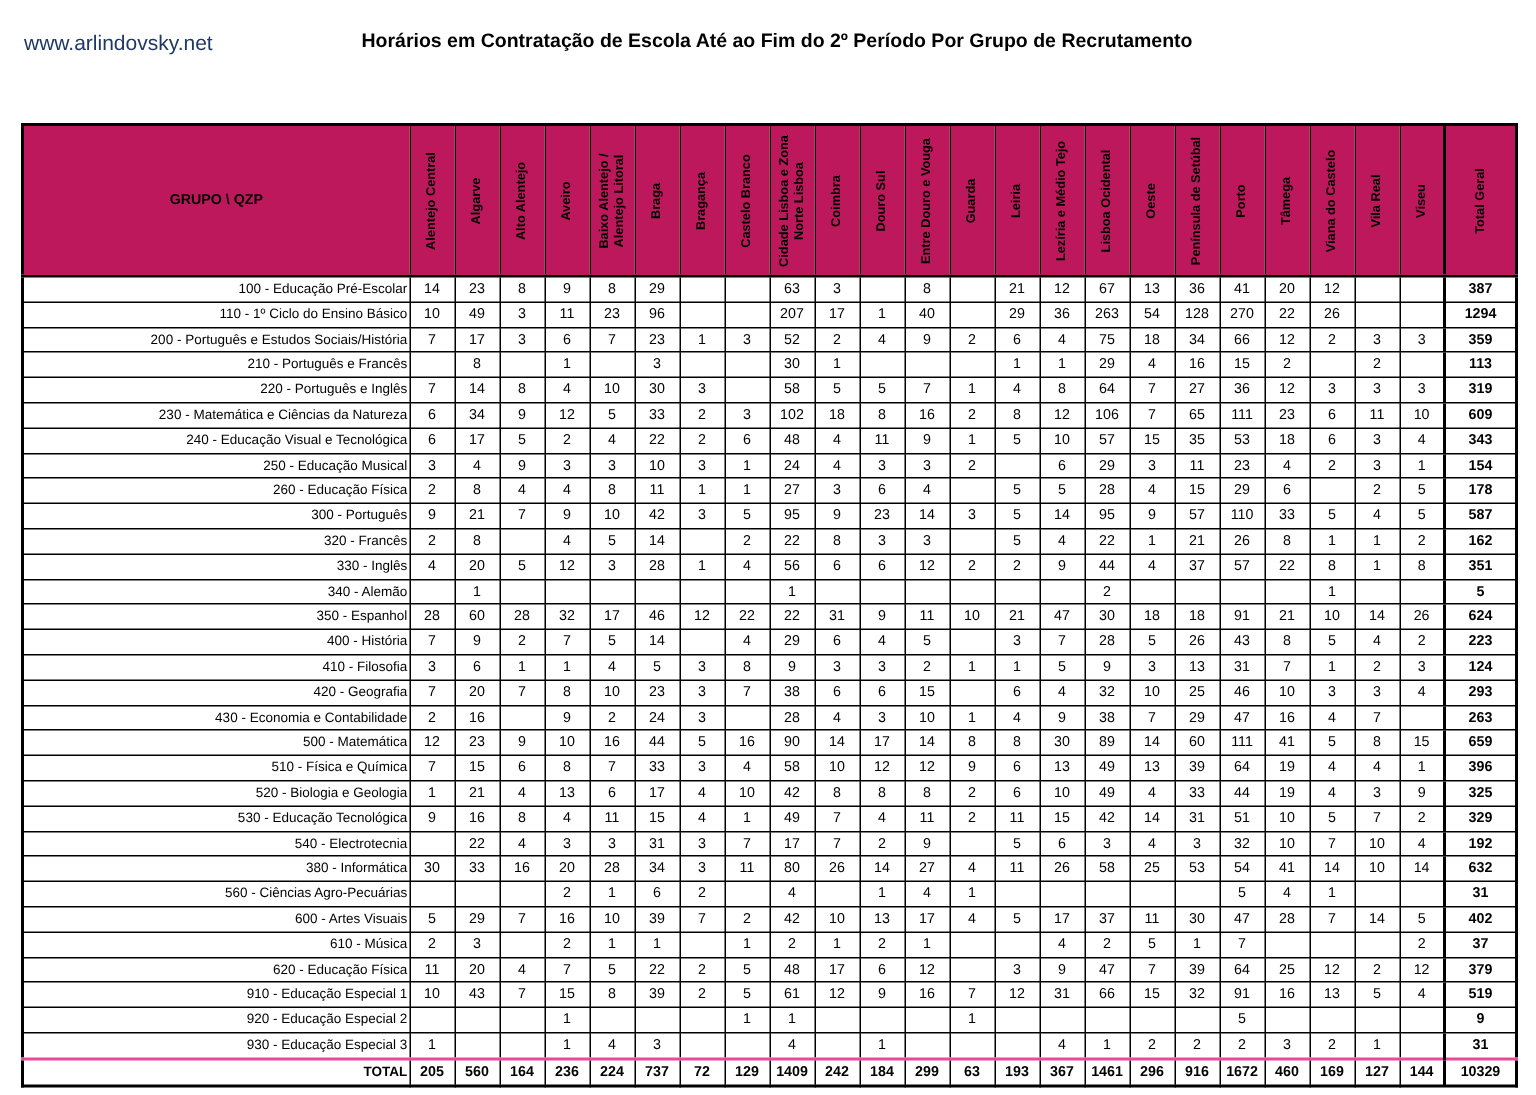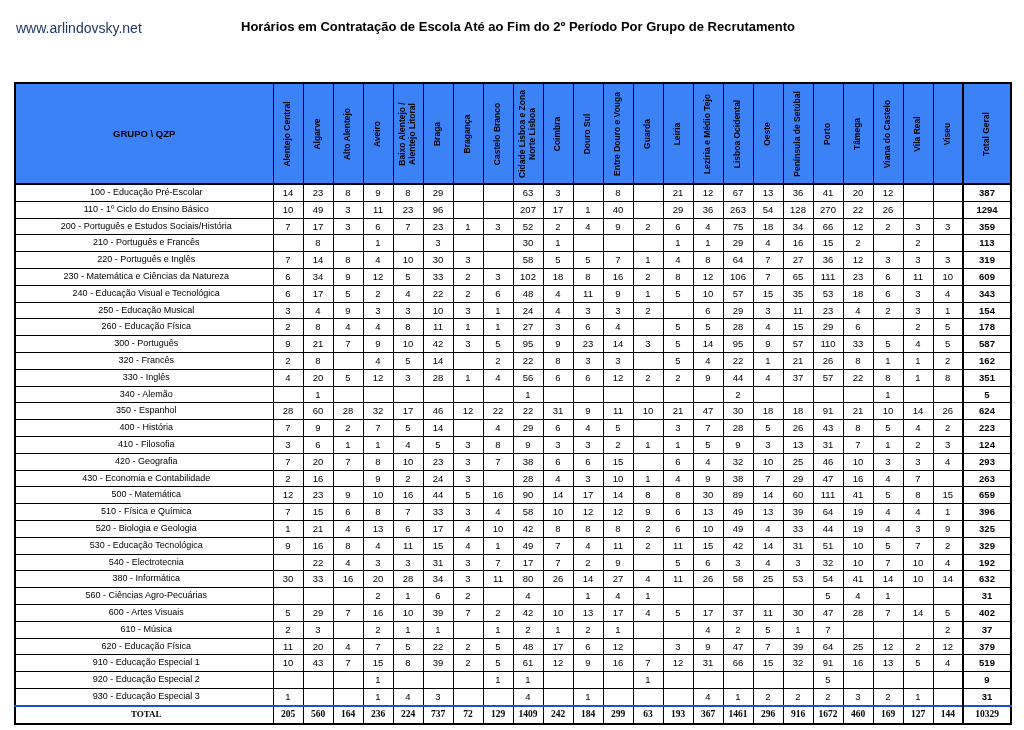--- a/index.html
+++ b/index.html
@@ -7,32 +7,32 @@
        font-family:"Liberation Sans",sans-serif;color:#000;}
   .site-url{position:absolute;left:16px;top:20px;font-size:14px;color:#1f3864;text-decoration:none;}
   .page-title{position:absolute;left:0;right:0;top:19px;text-align:center;
               font-size:13px;font-weight:bold;color:#000;margin-left:12px;}
   .table-wrap{position:absolute;left:14px;top:82px;}
   table{border-collapse:collapse;table-layout:fixed;width:996px;border:2px solid #000;}
   col.c-label{width:258px;}
   col.c-region{width:30px;}
   col.c-total{width:48px;}
   th,td{border:1px solid #000;overflow:hidden;}
-  thead th{height:99px;background:#3b82f6;font-weight:bold;position:relative;
+  thead th{height:99px;background:#be185d;font-weight:bold;position:relative;
            border-bottom-width:2px;padding:0;}
   th.corner{font-size:9.5px;text-align:center;vertical-align:middle;}
   .vtext{position:absolute;left:50%;top:50%;
          transform:translate(-50%,-50%) rotate(-90deg);
          width:92px;text-align:center;font-size:8.5px;line-height:1.15;
          white-space:normal;}
   tbody td,tfoot td{height:15.8px;font-size:9.5px;text-align:center;
                     padding:0 1px;white-space:nowrap;line-height:15.8px;}
-  td.rowlabel{text-align:center;padding-left:5px;font-size:9px;}
+  td.rowlabel{text-align:right;padding-left:5px;font-size:9px;}
   .total-col{font-weight:bold;border-left-width:2px;}
-  tfoot td{font-weight:bold;border-top:2px solid #1d4ed8;font-family:Liberation Serif, serif;}
+  tfoot td{font-weight:bold;border-top:2px solid #ec4899;}
 </style>
 </head>
 <body>
 
 <a class="site-url">www.arlindovsky.net</a>
 <div class="page-title">Horários em Contratação de Escola Até ao Fim do 2º Período Por Grupo de Recrutamento</div>
 
 <div class="table-wrap">
   <table>
     <colgroup>

